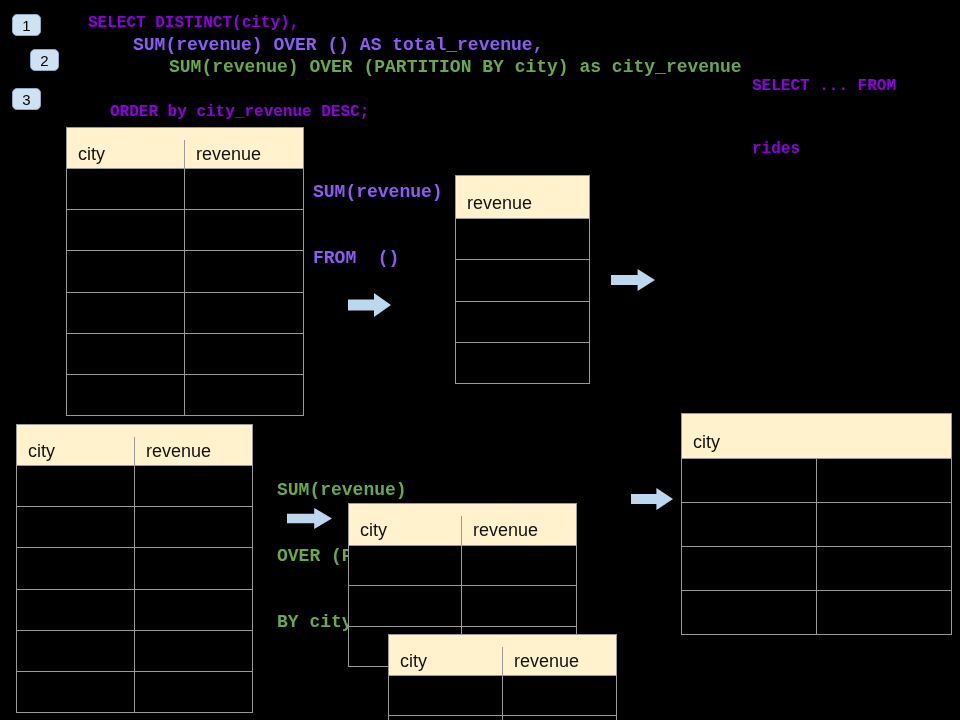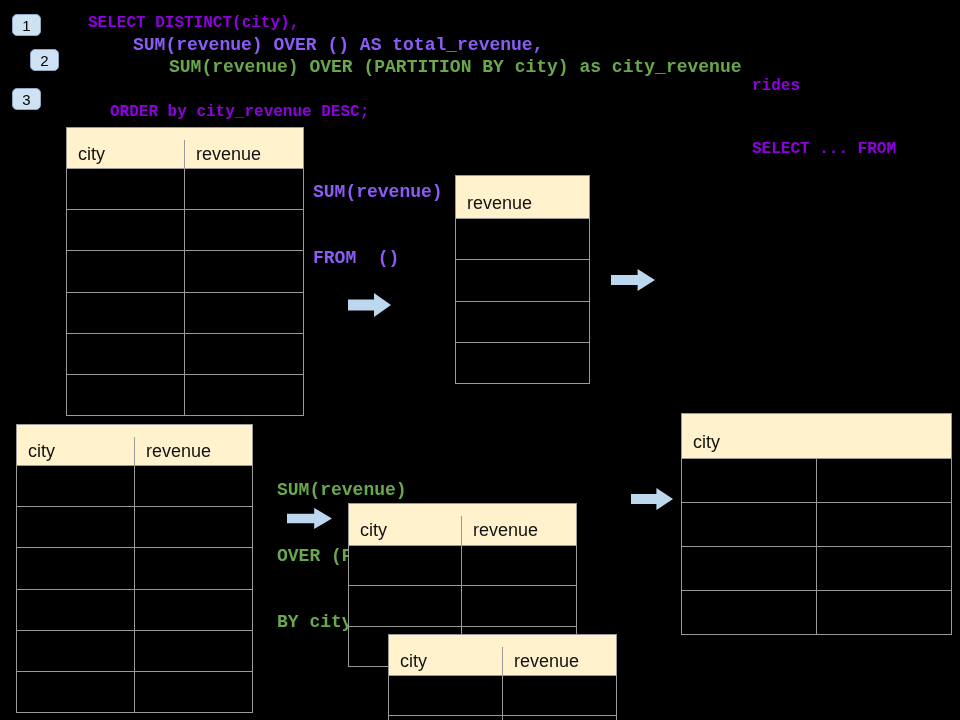--- a/index.html
+++ b/index.html
@@ -85,22 +85,22 @@
     <span>3</span>
   </div>
 
   <div class="code c-purple fs20" style="left:88px;  top:12px;">SELECT DISTINCT(city),</div>
   <div class="code c-red    fs18" style="left:133px; top:34px;">SUM(revenue) OVER () AS total_revenue,</div>
   <div class="code c-green  fs18" style="left:133px; top:56px;margin-left:36px;">SUM(revenue) OVER (PARTITION BY city) as city_revenue</div>
   <div class="code c-purple fs20" style="left:110px; top:79px;margin-top:47px;">FROM rides</div>
   <div class="code c-purple fs20" style="left:110px; top:101px;text-align:center;">ORDER by city_revenue DESC;</div>
 
   <div class="code c-purple fs16" style="left:752px; top:34px;">
+    <div>SELECT ... FROM</div>
     <div>rides</div>
-    <div>SELECT ... FROM</div>
   </div>
 
   <div class="code c-red fs18" style="left:313px; top:137px;">
     <div>SUM(revenue)</div>
     <div>FROM  ()</div>
   </div>
 
   <div class="code c-green fs18" style="left:277px; top:435px;">
     <div>SUM(revenue)</div>
     <div>OVER (PARTITION</div>

